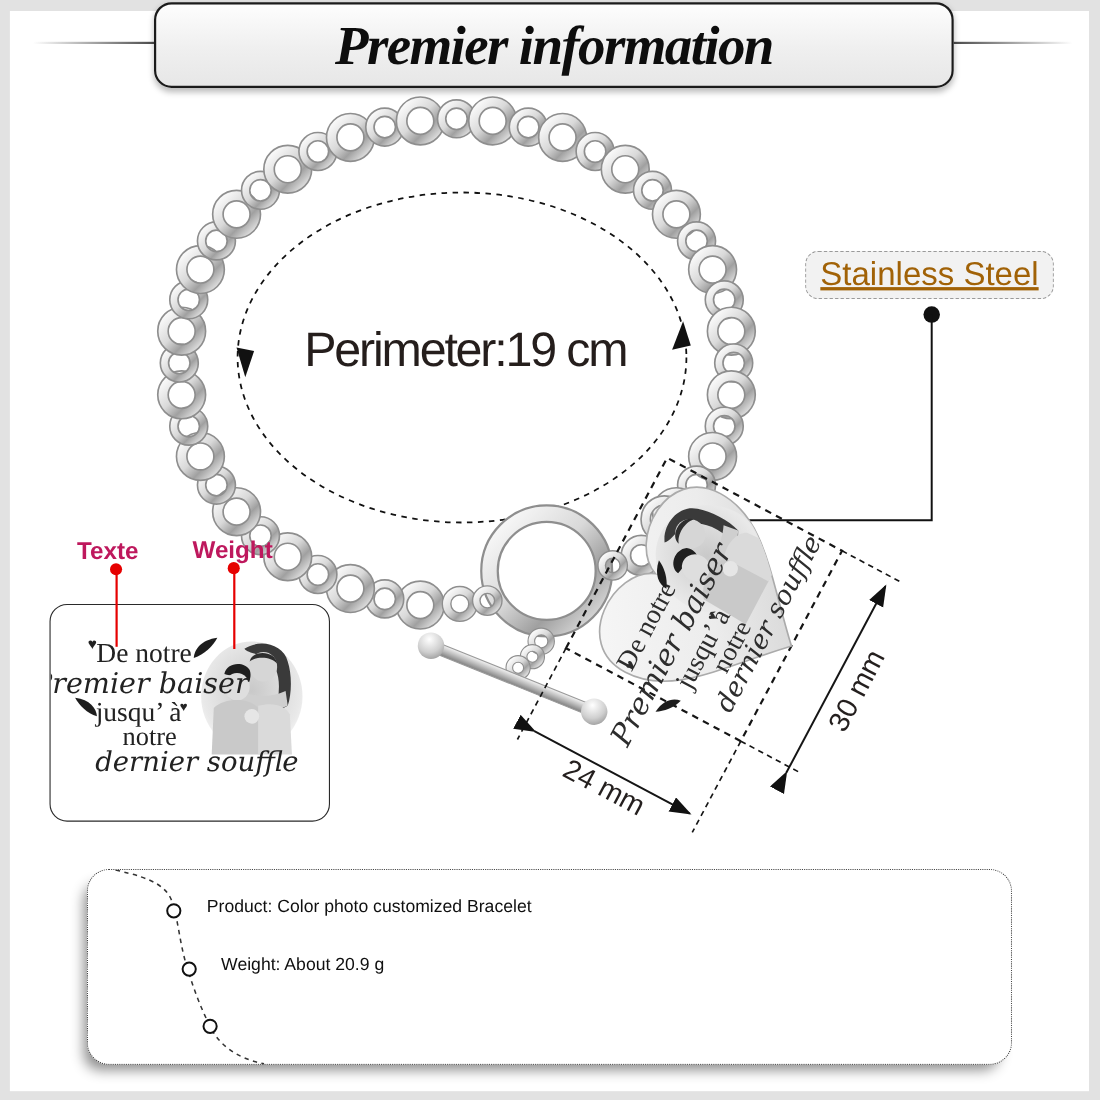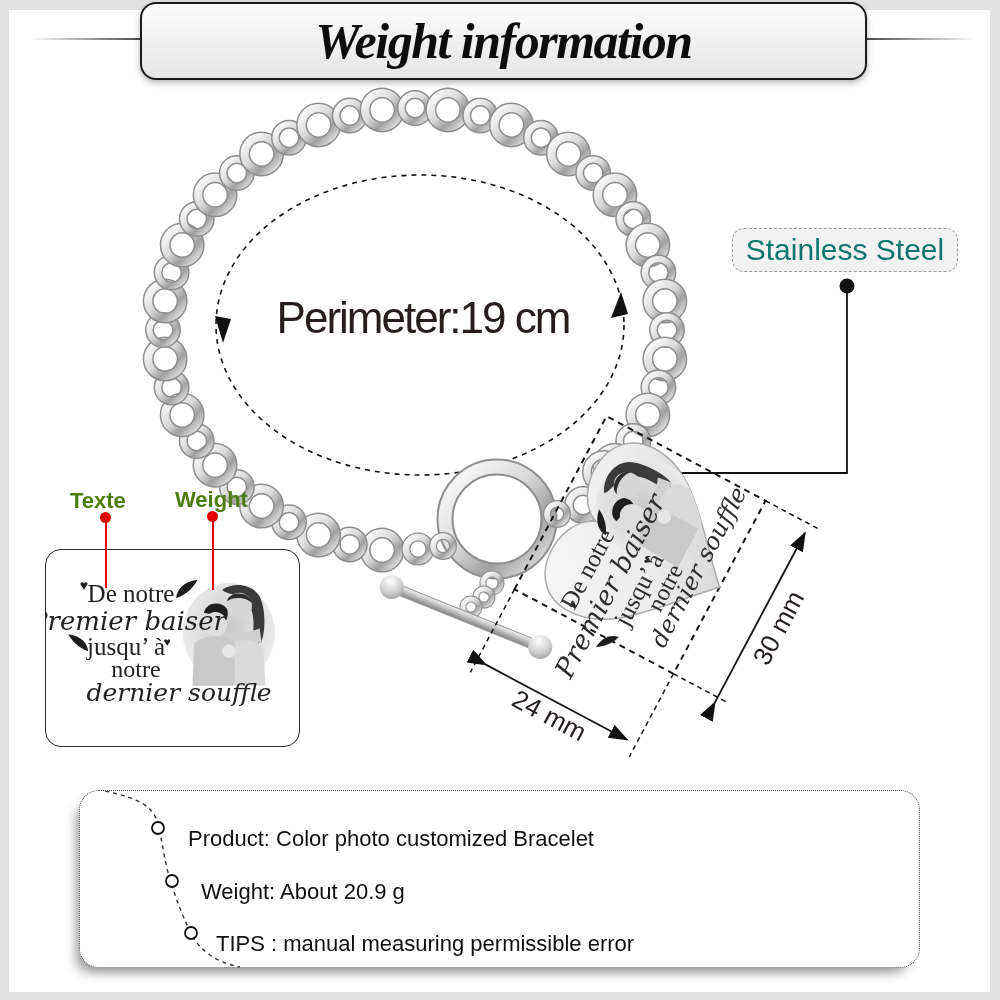--- a/index.html
+++ b/index.html
@@ -15,36 +15,36 @@
           box-shadow:0 3px 6px rgba(0,0,0,.28);}
   .banner h1{margin:0;font-family:"Liberation Serif",serif;font-style:italic;font-weight:bold;
              font-size:50px;letter-spacing:-1.5px;color:#0d0d0d;}
   .rule{position:absolute;top:38px;height:2px;}
   .rule.left{left:30px;width:110px;background:linear-gradient(to right,rgba(120,120,120,0),#4a4a4a);}
   .rule.right{left:867px;width:108px;background:linear-gradient(to left,rgba(120,120,120,0),#4a4a4a);}
 
   .material-badge{position:absolute;left:732px;top:228px;width:226px;height:44px;
           background:#f2f2f2;border:1.6px dashed #9a9a9a;border-radius:12px;box-sizing:border-box;
           display:flex;align-items:center;justify-content:center;
-          font-size:30px;color:#0f766e;}
-
-  .callout-label{position:absolute;color:#4d7c0f;font-size:22px;font-weight:bold;}
+          font-size:30px;color:#a16207;text-decoration:underline;}
+
+  .callout-label{position:absolute;color:#be185d;font-size:22px;font-weight:bold;}
   .callout-label.texte{left:70px;top:488px;}
   .callout-label.photo{left:175px;top:487px;}
   .red-dot{position:absolute;width:11px;height:11px;border-radius:50%;background:#e60000;z-index:6;}
   .red-line{position:absolute;width:2px;background:#e60000;z-index:6;}
 
   .engraving-card{position:absolute;left:45px;top:549px;width:255px;height:198px;
           background:#fff;border:1.5px solid #2a2a2a;border-radius:16px;box-sizing:border-box;
           overflow:hidden;z-index:4;}
 
   .spec-box{position:absolute;left:79px;top:790px;width:841px;height:178px;box-sizing:border-box;
           border:1.5px dotted #444;border-radius:20px;background:#fff;z-index:4;
           box-shadow:-7px 9px 12px -5px rgba(0,0,0,.45);}
-  .spec-item{position:absolute;font-size:22px;color:#0f0f0f;white-space:nowrap;margin-top:10px;}
+  .spec-item{position:absolute;font-size:16px;color:#0f0f0f;white-space:nowrap;}
   .spec-item.i0{left:108px;top:25px;}
   .spec-item.i1{left:121px;top:78px;}
   .spec-item.i2{left:136px;top:130px;}
 
   text{user-select:none;}
   .sans{font-family:"Liberation Sans",sans-serif;}
   .serif{font-family:"Liberation Serif",serif;}
   .script{font-family:"DejaVu Serif",serif;font-style:italic;}
 </style>
 </head>
@@ -267,21 +267,21 @@
           <text x="-26" y="50" text-anchor="middle" class="serif" font-size="24">notre</text>
           <text x="8" y="70" text-anchor="middle" class="script" font-size="24">dernier souffle</text>
         </g>
       </g>
     </g>
   </svg>
 
   <div class="rule left"></div>
   <div class="rule right"></div>
   <div class="banner">
-    <h1>Weight information</h1>
+    <h1>Premier information</h1>
   </div>
 
   <div class="material-badge">Stainless Steel</div>
 
   <div class="callout-label texte">Texte</div>
   <div class="callout-label photo">Weight</div>
   <div class="red-dot" style="left:100px;top:512px;"></div>
   <div class="red-line" style="left:105px;top:522px;height:66px;"></div>
   <div class="red-dot" style="left:207px;top:511px;"></div>
   <div class="red-line" style="left:212px;top:521px;height:69px;"></div>
@@ -311,15 +311,14 @@
 
   <div class="spec-box">
     <svg width="841" height="178" viewBox="0 0 841 178" style="position:absolute;left:0;top:0;">
       <path d="M25,0 C62,8 72,16 77,30 C82,46 84,70 90,88 C96,108 102,124 110,140 C118,158 134,171 160,176" fill="none" stroke="#333" stroke-width="1.4" stroke-dasharray="4 4"></path>
       <circle cx="78" cy="37" r="6" fill="#fff" stroke="#111" stroke-width="1.8"></circle>
       <circle cx="92" cy="90" r="6" fill="#fff" stroke="#111" stroke-width="1.8"></circle>
       <circle cx="111" cy="142" r="6" fill="#fff" stroke="#111" stroke-width="1.8"></circle>
     </svg>
     <div class="spec-item i0">Product: Color photo customized Bracelet</div>
     <div class="spec-item i1">Weight: About 20.9 g</div>
-    <div class="spec-item i2">TIPS : manual measuring permissible error</div>
   </div>
 </div>
 
 </body></html>

